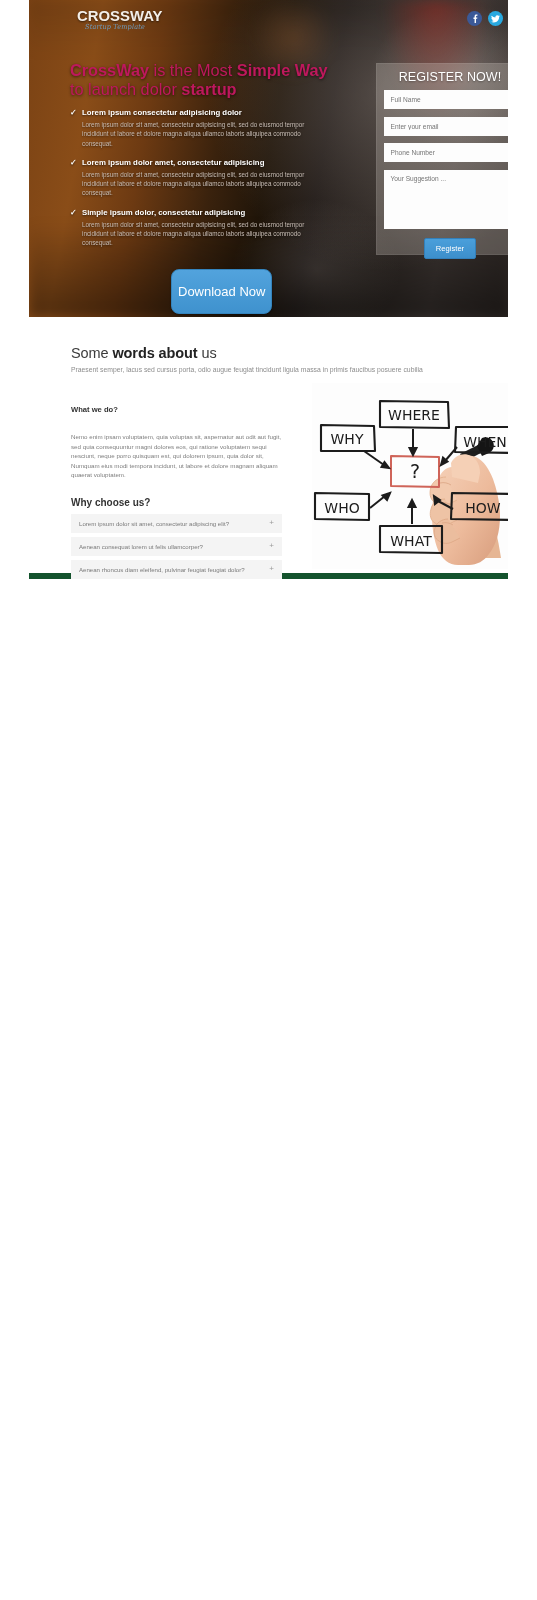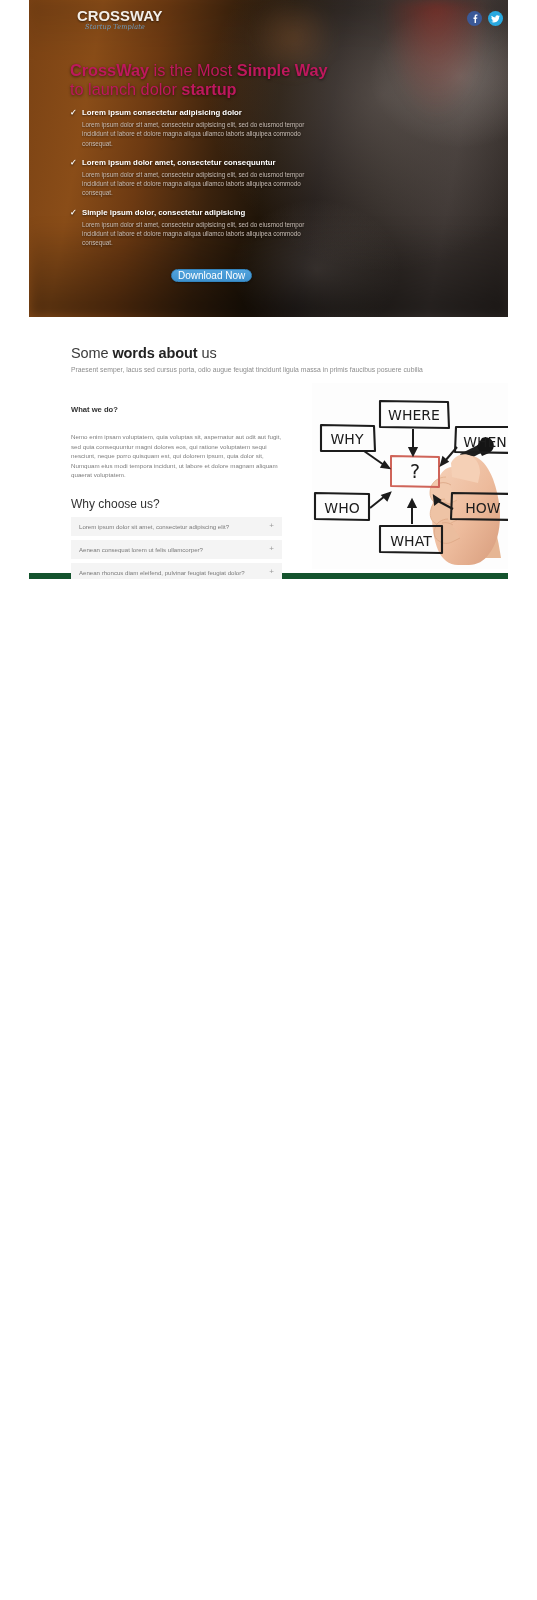--- a/index.html
+++ b/index.html
@@ -35,21 +35,21 @@
 
 .hero-h1{position:absolute;left:41px;top:61px;width:300px;color:#be185d;font-size:16.3px;line-height:18.5px;font-weight:normal;text-shadow:0 1px 3px rgba(0,0,0,.6);}
 .hero-h1 b{font-weight:bold;}
 
 .hero-list{position:absolute;left:41px;top:107px;width:258px;list-style:none;}
 .hli{margin-bottom:9px;}
 .hli-t{color:#fff;font-size:7.8px;font-weight:bold;line-height:11px;display:flex;align-items:flex-start;text-shadow:0 1px 2px rgba(0,0,0,.6);}
 .hli-check{width:12px;flex:0 0 12px;font-size:8px;line-height:11px;}
 .hli-p{color:#c9beb6;font-size:6.3px;line-height:9.3px;margin-top:2px;margin-left:12px;width:245px;text-shadow:0 1px 2px rgba(0,0,0,.5);}
 
-.btn-blue{background:linear-gradient(to bottom,#52a3dd,#3f92ce);border:1px solid #3484bd;color:#fff;border-radius:8px;font-size:10px;padding:0 6px;display:inline-block;text-align:center;box-shadow:0 1px 2px rgba(0,0,0,.35);cursor:pointer;}
+.btn-blue{background:linear-gradient(to bottom,#52a3dd,#3f92ce);border:1px solid #3484bd;color:#fff;border-radius:8px;font-size:13px;padding:14px 6px;display:inline-block;text-align:center;box-shadow:0 1px 2px rgba(0,0,0,.35);cursor:pointer;}
 .hero-dl{position:absolute;left:142px;top:269px;}
 
 .reg{position:absolute;left:347px;top:63px;width:148px;height:192px;background:rgba(228,222,214,0.26);border:1px solid rgba(255,255,255,0.07);padding:0;}
 .reg-t{color:#fff;font-size:12.5px;text-align:center;font-weight:normal;letter-spacing:.1px;padding-top:6px;text-shadow:0 1px 2px rgba(0,0,0,.35);}
 .reg-in{display:block;width:133px;height:19px;background:#fdfdfd;border:none;font-size:6.6px;color:#a5a5a5;padding:0 7px;margin:0 auto 7.5px auto;font-family:"Liberation Sans",sans-serif;}
 .reg-in:first-of-type{margin-top:6px;}
 .reg-ta{display:block;width:133px;height:59px;background:#fdfdfd;border:none;font-size:6.6px;color:#a5a5a5;padding:5px 7px;margin:0 auto 9px auto;resize:none;font-family:"Liberation Sans",sans-serif;}
 .reg-btn{display:block;margin:0 auto;background:linear-gradient(to bottom,#4a9fdb,#3d8fcb);border:1px solid #3280bb;color:#fff;border-radius:2px;font-size:7.6px;padding:5px 11px;cursor:pointer;font-family:"Liberation Sans",sans-serif;}
 
 
@@ -58,21 +58,21 @@
 .sec-h b{font-weight:bold;color:#232323;}
 .sec-sub{font-size:6.8px;color:#8d8d8d;line-height:10px;margin-top:4px;}
 
 
 .about{height:262px;padding-top:28px;background:#fff;border-bottom:6px solid #14532d;}
 .about .sec-h{margin-left:42px;}
 .about .sec-sub{margin-left:42px;}
 .about-grid{position:absolute;left:42px;top:88px;width:211px;}
 .sub-h{font-size:7.6px;font-weight:bold;color:#333;margin-bottom:18px;}
 .sub-p{font-size:6.2px;line-height:9.5px;color:#7d7d7d;}
-.why-h{font-size:12px;font-weight:normal;color:#333;margin-top:17px;margin-bottom:6px;}
+.why-h{font-size:10px;font-weight:bold;color:#333;margin-top:17px;margin-bottom:6px;}
 .acc-item{background:#f4f4f4;height:19px;margin-bottom:4px;display:flex;align-items:center;padding:0 8px;cursor:pointer;}
 .acc-item span.t{font-size:6.1px;color:#7a7a7a;flex:1;}
 .acc-item span.p{font-size:8px;color:#9a9a9a;line-height:8px;}
 .about-img{position:absolute;left:283px;top:66px;width:216px;height:186px;}
 </style>
 </head>
 <body>
 
 <div class="wrap">
 
@@ -108,35 +108,43 @@
       <li class="hli">
             <div class="hli-t">
               <span class="hli-check">✓</span>
               <span>Lorem ipsum consectetur adipisicing dolor</span>
             </div>
             <div class="hli-p">Lorem ipsum dolor sit amet, consectetur adipisicing elit, sed do eiusmod tempor incididunt ut labore et dolore magna aliqua ullamco laboris aliquipea commodo consequat.</div>
           </li>
       <li class="hli">
             <div class="hli-t">
               <span class="hli-check">✓</span>
-              <span>Lorem ipsum dolor amet, consectetur consequuntur</span>
+              <span>Lorem ipsum dolor amet, consectetur adipisicing</span>
             </div>
             <div class="hli-p">Lorem ipsum dolor sit amet, consectetur adipisicing elit, sed do eiusmod tempor incididunt ut labore et dolore magna aliqua ullamco laboris aliquipea commodo consequat.</div>
           </li>
       <li class="hli">
             <div class="hli-t">
               <span class="hli-check">✓</span>
               <span>Simple ipsum dolor, consectetur adipisicing</span>
             </div>
             <div class="hli-p">Lorem ipsum dolor sit amet, consectetur adipisicing elit, sed do eiusmod tempor incididunt ut labore et dolore magna aliqua ullamco laboris aliquipea commodo consequat.</div>
           </li>
     </ul>
 
     <a class="btn-blue hero-dl">Download Now</a>
 
+    <form class="reg">
+      <div class="reg-t">REGISTER NOW!</div>
+      <input class="reg-in" placeholder="Full Name" style="">
+      <input class="reg-in" placeholder="Enter your email" style="">
+      <input class="reg-in" placeholder="Phone Number" style="">
+      <textarea class="reg-ta" placeholder="Your Suggestion ..." style=""></textarea>
+      <button type="button" class="reg-btn">Register</button>
+    </form>
   </div>
 </section>
 
 <section class="sec about">
   <h2 class="sec-h"><span>Some </span><b>words about</b><span> us</span></h2>
   <div class="sec-sub">Praesent semper, lacus sed cursus porta, odio augue feugiat tincidunt ligula massa in primis faucibus posuere cubilia</div>
 
   <div class="about-grid">
     <div class="sub-h">What we do?</div>
     <p class="sub-p">Nemo enim ipsam voluptatem, quia voluptas sit, aspernatur aut odit aut fugit, sed quia consequuntur magni dolores eos, qui ratione voluptatem sequi nesciunt, neque porro quisquam est, qui dolorem ipsum, quia dolor sit, Numquam eius modi tempora incidunt, ut labore et dolore magnam aliquam quaerat voluptatem.</p>

